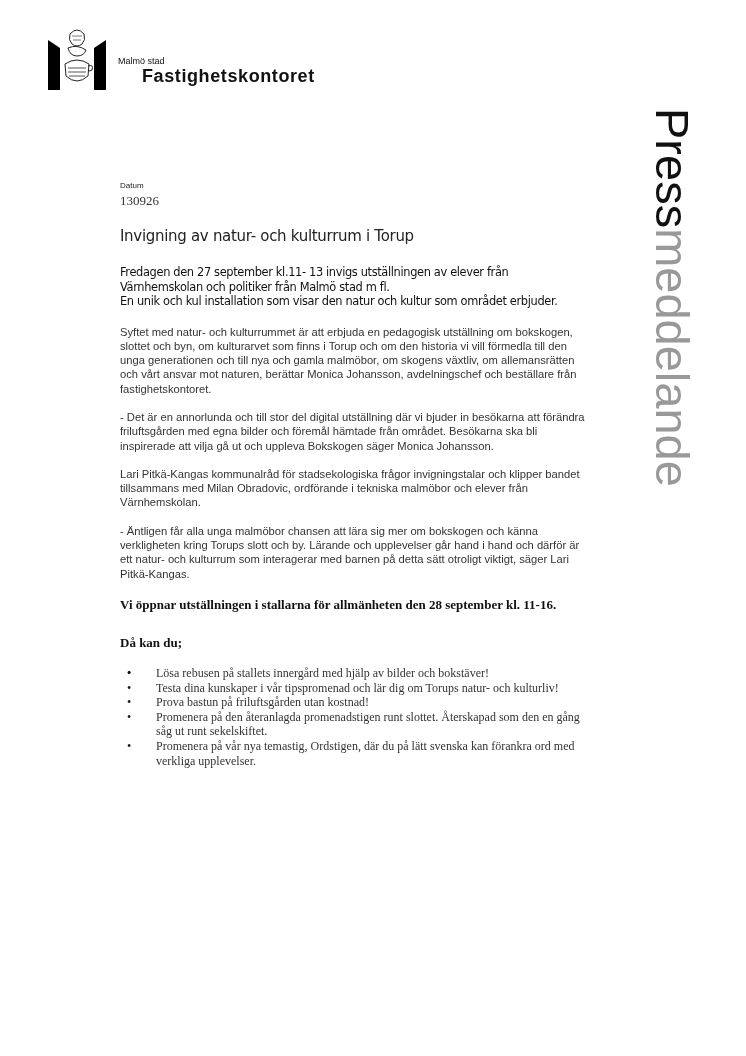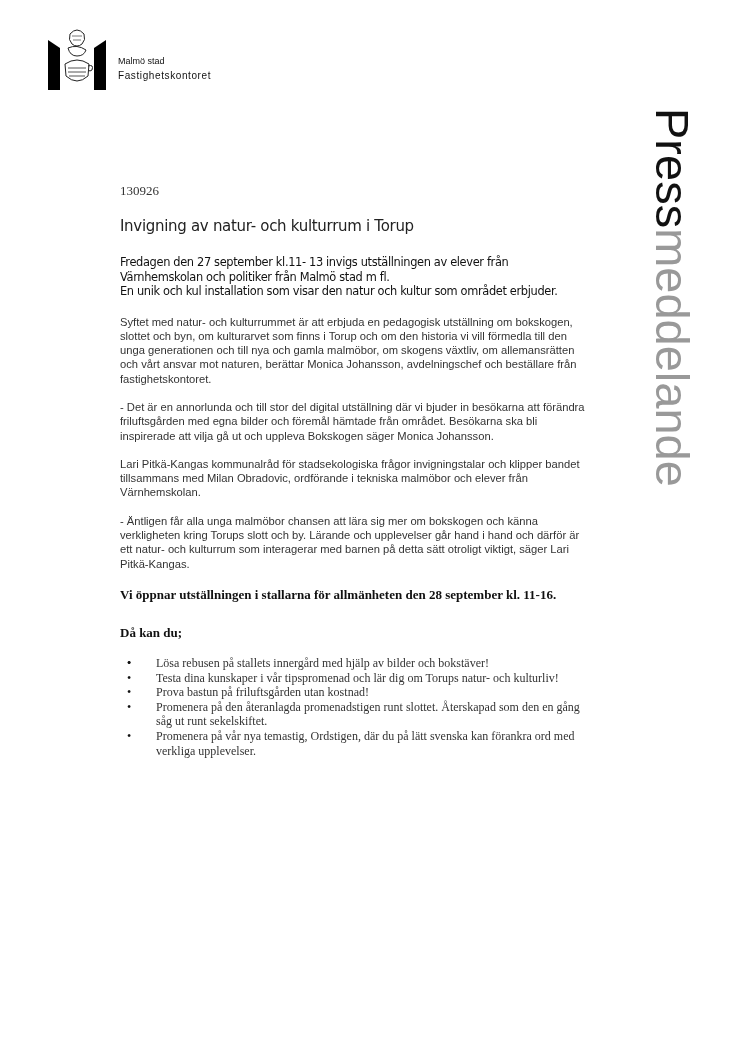--- a/index.html
+++ b/index.html
@@ -1,20 +1,20 @@
 <!DOCTYPE html>
 <html><head>
 <meta charset="utf-8">
 <style>
   html, body { margin: 0; padding: 0; background: #ffffff; }
   body { width: 746px; height: 1056px; position: relative; overflow: hidden; color: #1a1a1a; }
   .logo { position: absolute; left: 48px; top: 26px; width: 58px; height: 64px; }
   .org { position: absolute; left: 118px; top: 56px; font-family: "Liberation Sans", sans-serif; }
   .org .city { font-size: 9px; line-height: 11px; color: #111; }
-  .org .dept { font-size: 10px; font-weight: normal; letter-spacing: 0.6px; line-height: 18px; color: #111; }
+  .org .dept { font-size: 18px; font-weight: bold; letter-spacing: 0.6px; line-height: 18px; color: #111; margin-left: 24px; }
   .press { position: absolute; left: 642px; top: 108px; width: 60px; height: 440px; }
   .press-inner { position: absolute; left: 58px; top: 0; transform-origin: 0 0; transform: rotate(90deg);
     font-family: "Liberation Sans", sans-serif; font-size: 47px; line-height: 56px; white-space: nowrap; letter-spacing: 0px; }
   .press-inner .dark { color: #111; }
   .press-inner .light { color: #999; }
   .content { position: absolute; left: 120px; top: 181px; width: 470px; }
   .date-label { font-family: "Liberation Sans", sans-serif; font-size: 8px; line-height: 10px; color: #222; }
   .date-value { font-family: "Liberation Serif", serif; font-size: 13px; line-height: 16px; color: #333; margin-top: 2px; }
   .title { font-family: "DejaVu Sans", sans-serif; font-size: 15px; line-height: 20px; margin-top: 17px; color: #222; font-weight: normal; letter-spacing: -0.3px; }
   .lead { font-family: "DejaVu Sans", sans-serif; font-size: 11.4px; line-height: 14.5px; margin-top: 19px; color: #111; letter-spacing: -0.35px; }
@@ -49,20 +49,21 @@
   <div class="dept">Fastighetskontoret</div>
 </div>
 
 <div class="press">
   <div class="press-inner">
     <span class="dark">Press</span><span class="light">meddelande</span>
   </div>
 </div>
 
 <div class="content">
+  <div class="date-label">Datum</div>
   <div class="date-value">130926</div>
 
   <h1 class="title" style="margin-bottom:0">Invigning av natur- och kulturrum i Torup</h1>
 
   <div class="lead">
     <div>Fredagen den 27 september kl.11- 13 invigs utställningen av elever från Värnhemskolan och politiker från Malmö stad m fl.</div>
     <div>En unik och kul installation som visar den natur och kultur som området erbjuder.</div>
   </div>
 
   <div class="body">

